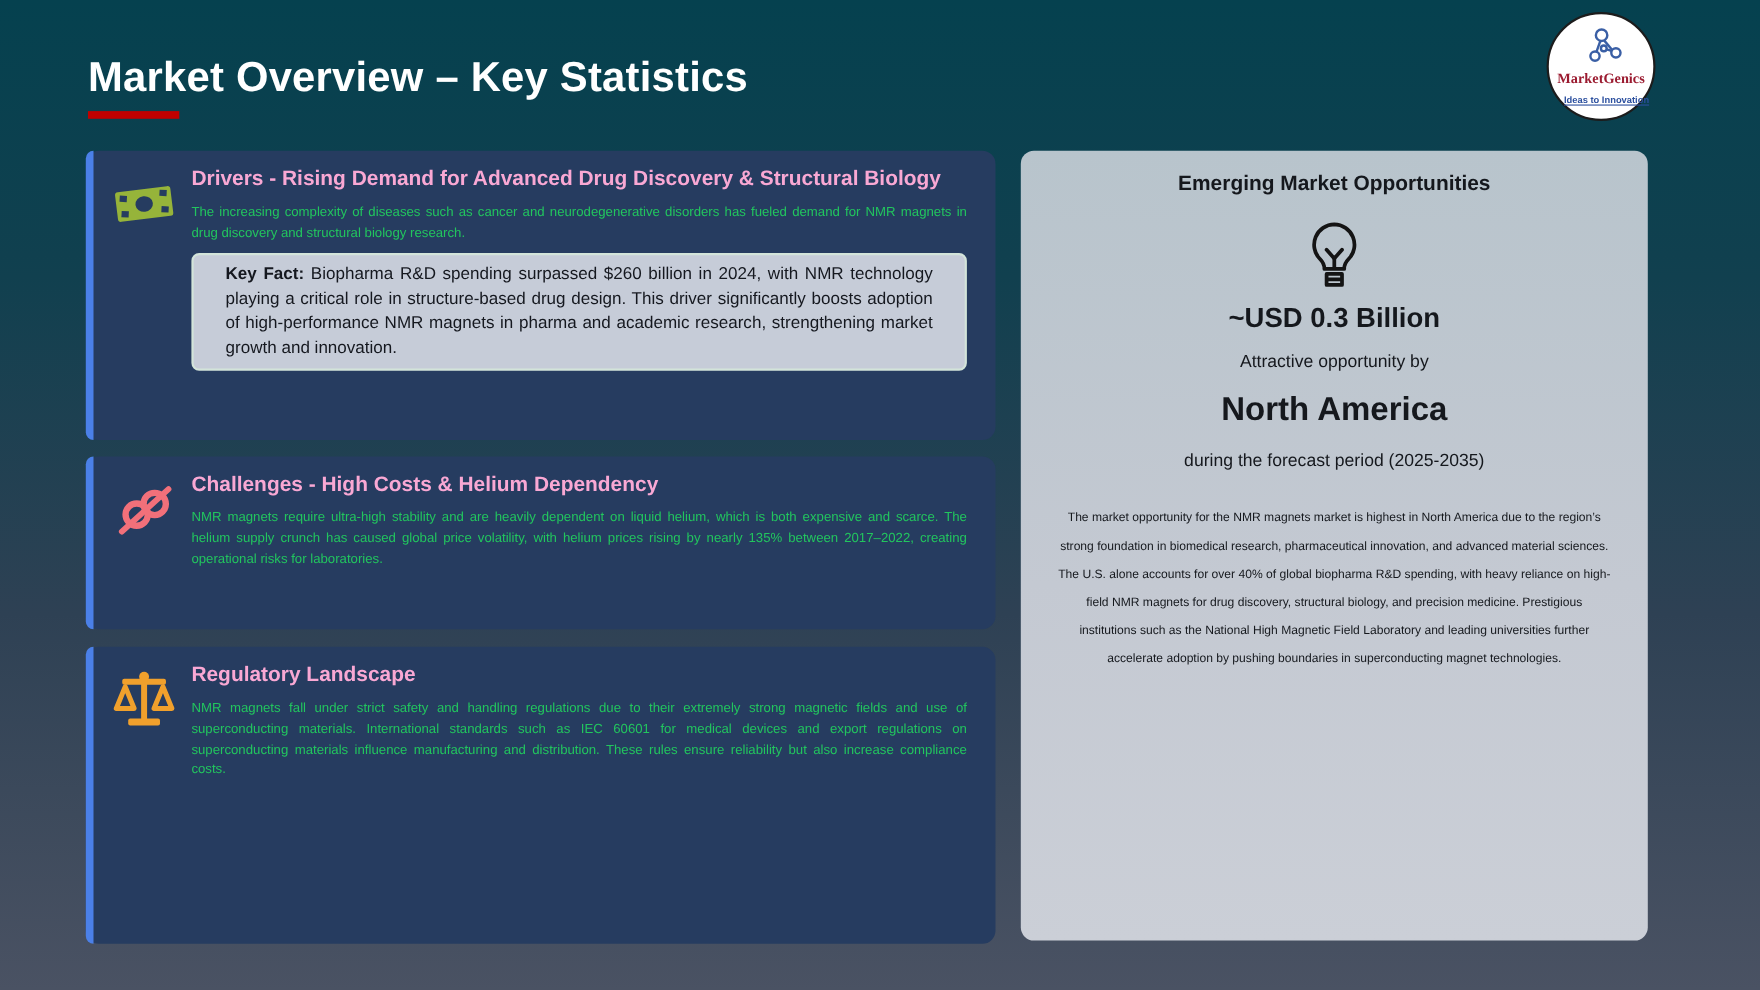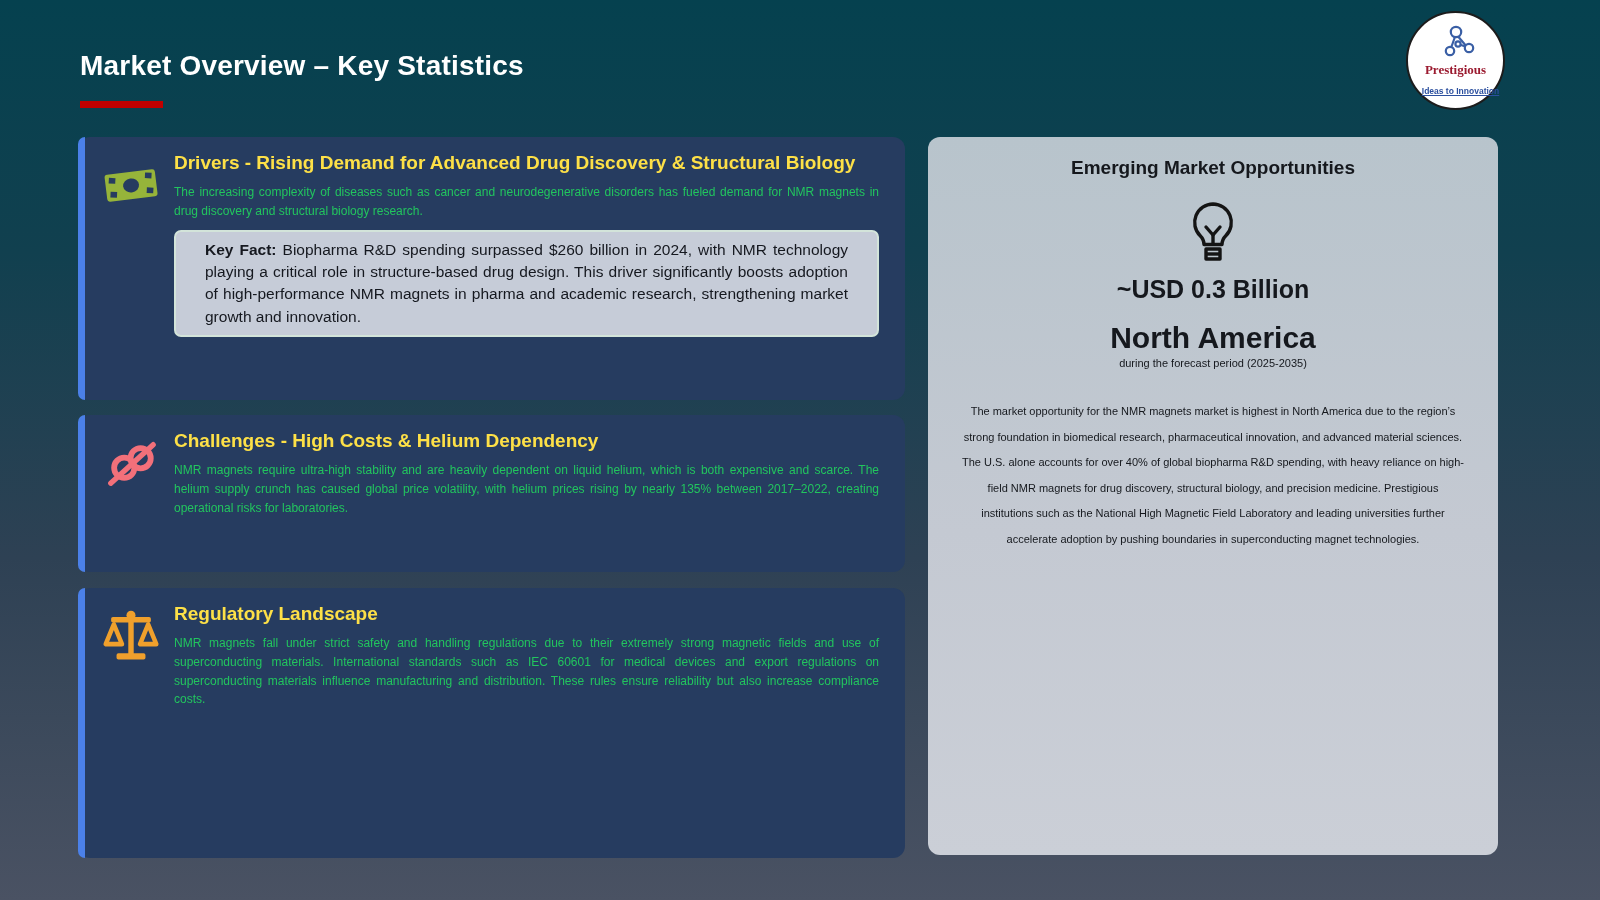--- a/index.html
+++ b/index.html
@@ -15,21 +15,21 @@
     background: linear-gradient(180deg, #05414f 0%, #11404f 28%, #2e4154 62%, #4a5263 100%);
     overflow: hidden;
   }
 
   
   .page-title {
     position: absolute;
     left: 80px;
     top: 50px;
     color: #ffffff;
-    font-size: 28px;
+    font-size: 38px;
     font-weight: 700;
     letter-spacing: 0.2px;
     text-align: right;
   }
   .title-underline {
     position: absolute;
     left: 80px;
     top: 101px;
     width: 83px;
     height: 7px;
@@ -91,21 +91,21 @@
     position: absolute;
     left: 22px;
     top: 20px;
     width: 62px;
     height: 56px;
     display: flex;
     align-items: center;
     justify-content: center;
   }
   .card-title {
-    color: #fde047;
+    color: #f9a8d4;
     font-size: 19px;
     font-weight: 700;
     line-height: 1.65;
     margin-bottom: 5px;
   }
   .card-body {
     color: #22c55e;
     font-size: 12px;
     line-height: 1.55;
     text-align: justify;
@@ -136,21 +136,21 @@
     background: linear-gradient(180deg, #b8c4cc 0%, #c4c9d2 55%, #cbcfd7 100%);
     color: #15181d;
     text-align: center;
     padding: 16px 34px;
   }
   .opp-title { font-size: 19px; font-weight: 700; margin-top: 4px; }
   .opp-icon { margin: 22px auto 8px auto; width: 52px; height: 66px; }
   .opp-value { font-size: 25px; font-weight: 700; margin-top: 8px; }
   .opp-subtitle { font-size: 16px; margin-top: 17px; }
   .opp-region { font-size: 30px; font-weight: 700; margin-top: 17px; }
-  .opp-period { font-size: 11px; margin-top: 2px; }
+  .opp-period { font-size: 16px; margin-top: 21px; }
   .opp-description {
     font-size: 11px;
     line-height: 2.32;
     margin-top: 30px;
   }
 </style>
 </head>
 <body>
 
 <div class="slide">
@@ -165,21 +165,21 @@
           <line x1="21" y1="9" x2="16" y2="23"></line>
           <line x1="21" y1="9" x2="32" y2="22"></line>
           <line x1="23" y1="19" x2="32" y2="22"></line>
           <circle cx="21" cy="7" r="5.2"></circle>
           <circle cx="15" cy="26" r="4.2"></circle>
           <circle cx="34" cy="23" r="4.2"></circle>
           <circle cx="23" cy="19" r="2.6"></circle>
         </g>
       </svg>
     </span>
-    <span class="logo-name">Prestigious</span>
+    <span class="logo-name">MarketGenics</span>
     <span class="logo-tagline">Ideas to Innovation</span>
   </div>
 
   <div class="card card-1">
     <div class="card-inner">
       <div class="card-icon">
         <svg width="60" height="48" viewBox="0 0 64 50">
           <g transform="rotate(-7 32 25)">
             <rect x="5" y="11" width="54" height="29" rx="3" fill="#96b43a"></rect>
             <ellipse cx="32" cy="25.5" rx="8.5" ry="7.5" fill="#263c60"></ellipse>
@@ -240,18 +240,19 @@
         <g stroke="#141414" stroke-width="3.4" fill="none" stroke-linejoin="round">
           <path d="M26 3 a18.5 18.5 0 0 0 -13 31.5 c2.6 2.6 4 5.6 4 9 h18 c0 -3.4 1.4 -6.4 4 -9 A18.5 18.5 0 0 0 26 3 Z"></path>
           <path d="M19 26 L26 34 L33 26" stroke-linecap="round"></path>
           <line x1="26" y1="34" x2="26" y2="43"></line>
           <rect x="19" y="48" width="14" height="10"></rect>
           <line x1="19" y1="53" x2="33" y2="53"></line>
         </g>
       </svg>
     </div>
     <div class="opp-value">~USD 0.3 Billion</div>
+    <div class="opp-subtitle">Attractive opportunity by</div>
     <div class="opp-region">North America</div>
     <div class="opp-period">during the forecast period (2025-2035)</div>
     <div class="opp-description">The market opportunity for the NMR magnets market is highest in North America due to the region’s strong foundation in biomedical research, pharmaceutical innovation, and advanced material sciences. The U.S. alone accounts for over 40% of global biopharma R&amp;D spending, with heavy reliance on high-field NMR magnets for drug discovery, structural biology, and precision medicine. Prestigious institutions such as the National High Magnetic Field Laboratory and leading universities further accelerate adoption by pushing boundaries in superconducting magnet technologies.</div>
   </div>
 
 </div>
 
 </body></html>

